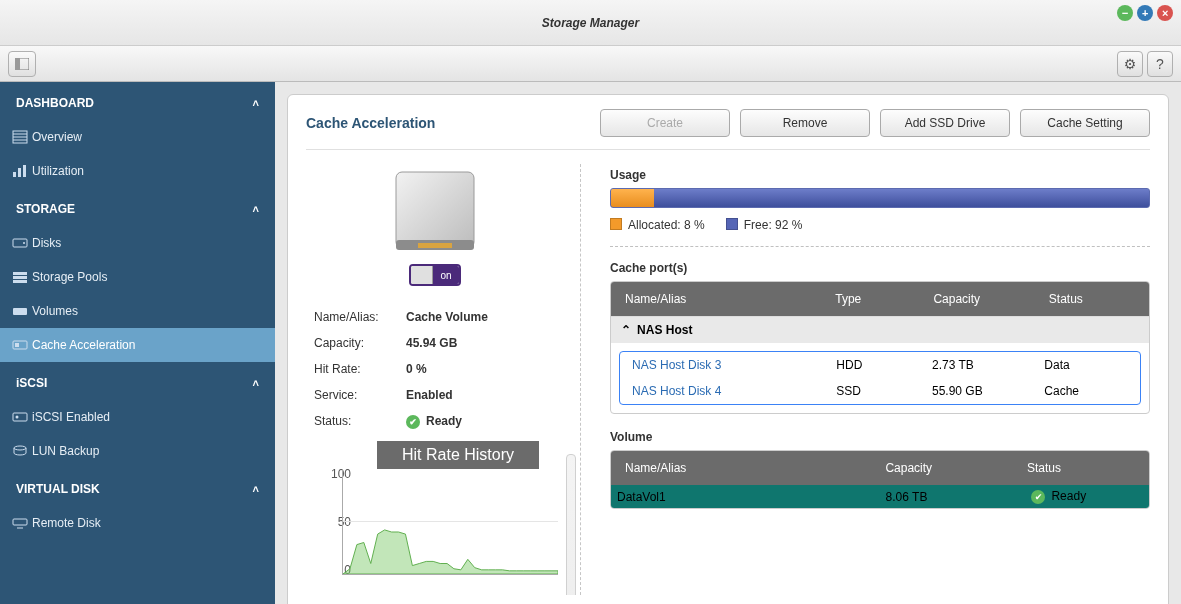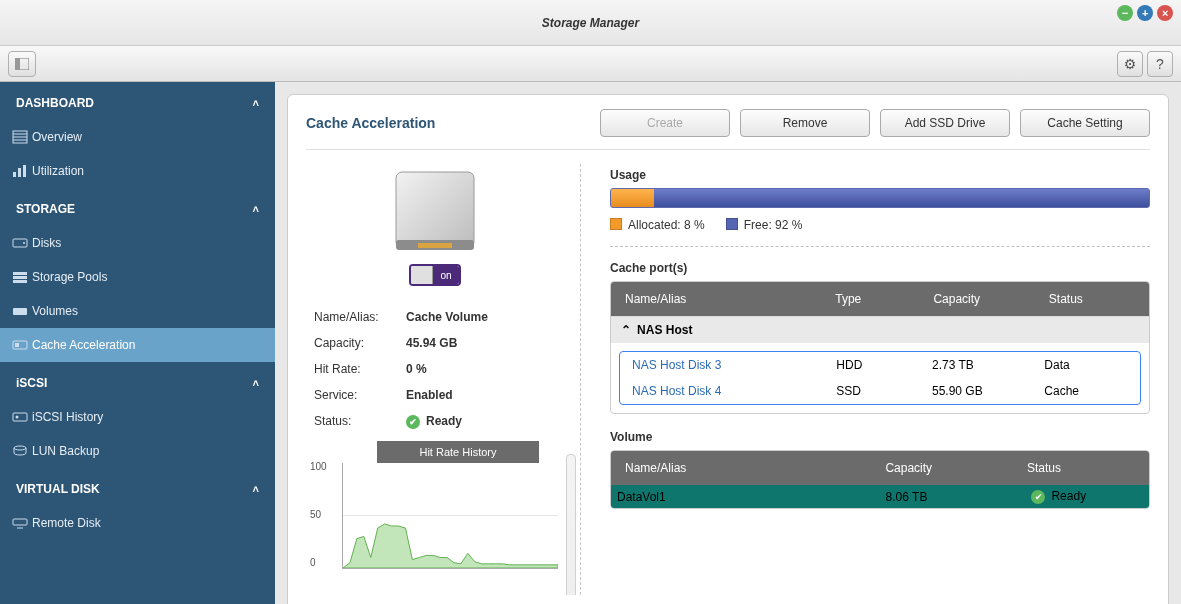--- a/index.html
+++ b/index.html
@@ -40,23 +40,23 @@
 .toggle { width:52px; height:22px; border:2px solid #4b2a7a; border-radius:4px; margin-top:8px; display:flex; position:relative; background:#fff; overflow:hidden; cursor:pointer; }
 .toggle .knob { width:22px; background:#e0e0e0; border-right:1px solid #999; }
 .toggle .on { flex:1; background:#4b2a7a; color:#fff; font-size:10px; font-weight:normal; display:flex; align-items:center; justify-content:center; }
 
 .props { width:100%; margin-top:18px; font-size:12px; color:#333; }
 .props .row { display:flex; padding:6px 0; }
 .props .k { width:100px; padding-left:8px; }
 .props .v { font-weight:bold; flex:1; }
 .status-ready::before { content:"✔"; display:inline-block; width:14px; height:14px; background:#5cb85c; color:#fff; border-radius:50%; font-size:9px; text-align:center; line-height:14px; margin-right:6px; }
 
-.chart-title { background:#6b6b6b; color:#fff; font-size:11px; padding:5px 0; text-align:center; width:162px; margin-top:6px; margin-left:46px;}
+.chart-title { background:#6b6b6b; color:#fff; font-size:16px; padding:5px 0; text-align:center; width:162px; margin-top:6px; margin-left:46px;}
 .chart { width:250px; height:120px; position:relative; }
-.chart .ylab { position:absolute; left:0; font-size:10px; color:#555; width:28px; text-align:left; }
+.chart .ylab { position:absolute; left:13px; font-size:12px; color:#555; width:28px; text-align:right; }
 .chart-area { position:absolute; left:32px; right:2px; top:0; bottom:14px; border-left:1px solid #aaa; border-bottom:1px solid #aaa; }
 .chart-area svg { width:100%; height:100%; }
 
 .sec-title { font-weight:bold; font-size:12px; color:#333; margin-bottom:6px; margin-top:4px; }
 .usage-bar { height:20px; background:linear-gradient(#6d7dc9,#3e4f9c); border-radius:3px; overflow:hidden; display:flex; border:1px solid #5c6bb0; }
 .usage-bar .alloc { background:linear-gradient(#ffb34d,#e88d1f); }
 .legend { display:flex; gap:21px; margin-top:10px; font-size:12px; color:#333; }
 .sw { width:12px; height:12px; display:inline-block; margin-right:6px; vertical-align:-1px; border:1px solid rgba(0,0,0,.2); }
 .sw.o{background:#f39a2a;} .sw.b{background:#5565b6;}
 hr.dash { border:0; border-top:1px dashed #c0c0c0; margin:14px 0; }
@@ -172,21 +172,21 @@
         <span>iSCSI</span>
         <span class="chev">˄</span>
       </div>
       <div class="sb-item">
         <span class="sb-icon">
           <svg width="16" height="14">
             <rect x="1" y="3" width="14" height="8" rx="1" fill="none" stroke="#cde"></rect>
             <circle cx="5" cy="7" r="1.5" fill="#cde"></circle>
           </svg>
         </span>
-        <span>iSCSI History</span>
+        <span>iSCSI Enabled</span>
       </div>
       <div class="sb-item">
         <span class="sb-icon">
           <svg width="16" height="14">
             <ellipse cx="8" cy="4" rx="6" ry="2" fill="none" stroke="#cde"></ellipse>
             <path d="M2 4 v5 a6 2 0 0 0 12 0 v-5" fill="none" stroke="#cde"></path>
           </svg>
         </span>
         <span>LUN Backup</span>
       </div>

